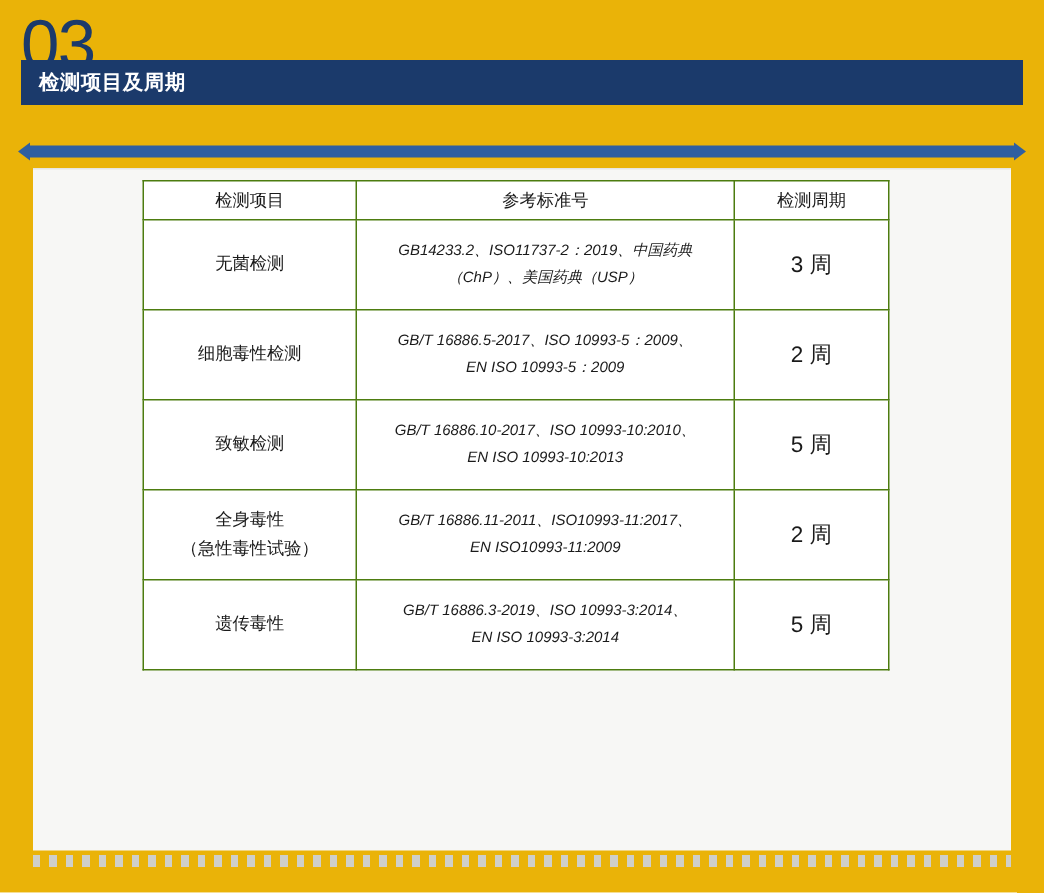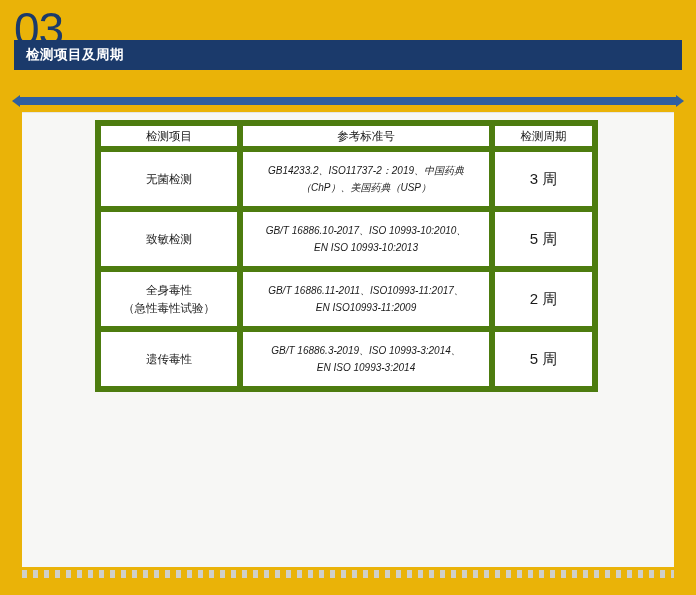--- a/index.html
+++ b/index.html
@@ -114,21 +114,21 @@
     border-collapse: collapse;
     background: #ffffff;
     table-layout: fixed;
   }
   table.spec-table col.c1 { width: 142px; }
   table.spec-table col.c2 { width: 252px; }
   table.spec-table col.c3 { width: 103px; }
 
   table.spec-table th,
   table.spec-table td {
-    border: 6px solid #4d7c0f;
+    border: 1px solid #4d7c0f;
     text-align: center;
     vertical-align: middle;
     color: #1a1a1a;
   }
   table.spec-table thead th {
     height: 26px;
     font-size: 11.5px;
     font-weight: 400;
     padding: 2px 4px;
   }
@@ -188,20 +188,30 @@
             <span class="sub-line">无菌检测</span>
           </td>
           <td class="standard">
             <span class="sub-line">GB14233.2、ISO11737-2：2019、中国药典</span>
             <span class="sub-line">（ChP）、美国药典（USP）</span>
           </td>
           <td class="cycle">3 周</td>
         </tr>
         <tr>
           <td class="item">
+            <span class="sub-line">细胞毒性检测</span>
+          </td>
+          <td class="standard">
+            <span class="sub-line">GB/T 16886.5-2017、ISO 10993-5：2009、</span>
+            <span class="sub-line">EN ISO 10993-5：2009</span>
+          </td>
+          <td class="cycle">2 周</td>
+        </tr>
+        <tr>
+          <td class="item">
             <span class="sub-line">致敏检测</span>
           </td>
           <td class="standard">
             <span class="sub-line">GB/T 16886.10-2017、ISO 10993-10:2010、</span>
             <span class="sub-line">EN ISO 10993-10:2013</span>
           </td>
           <td class="cycle">5 周</td>
         </tr>
         <tr>
           <td class="item">

